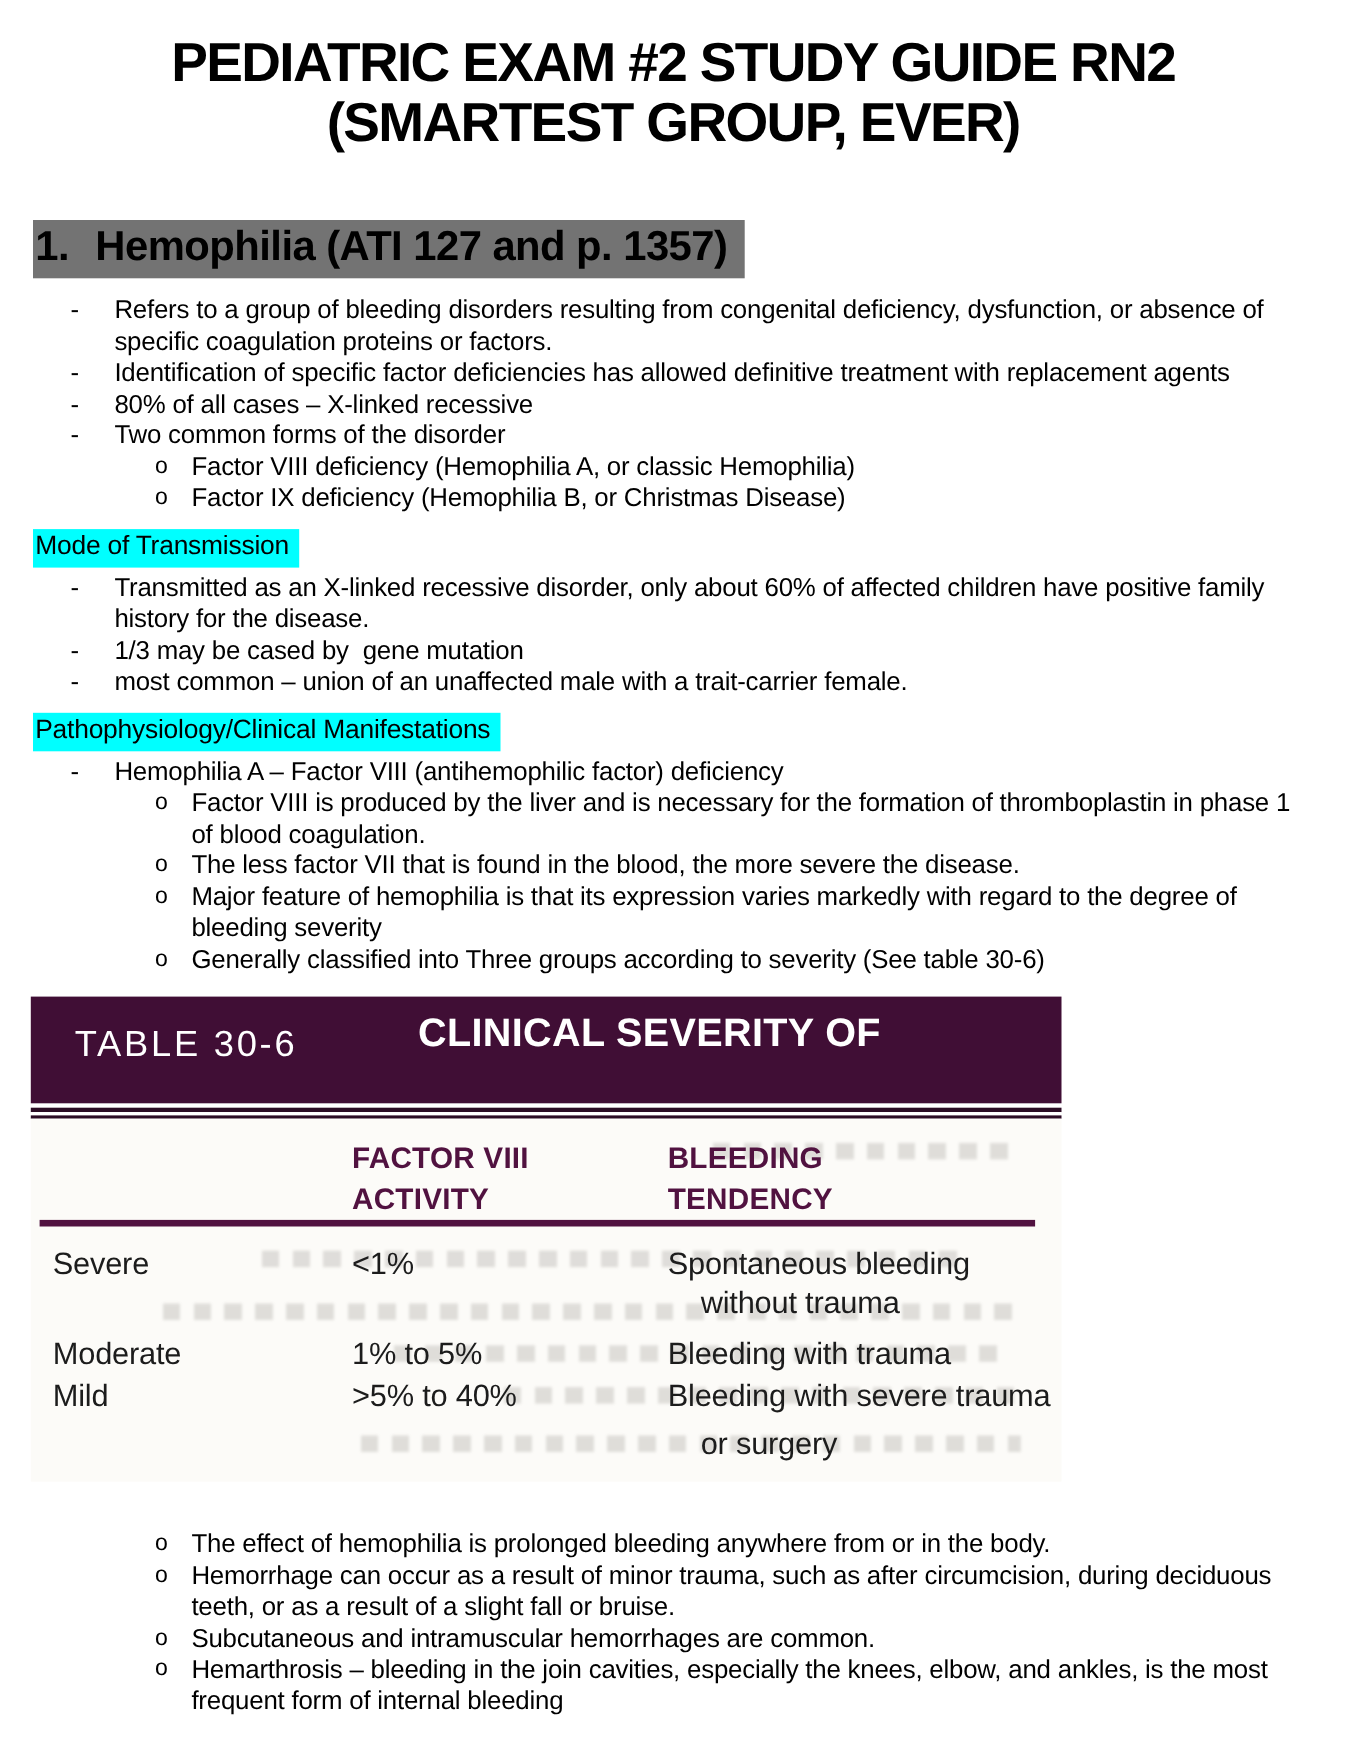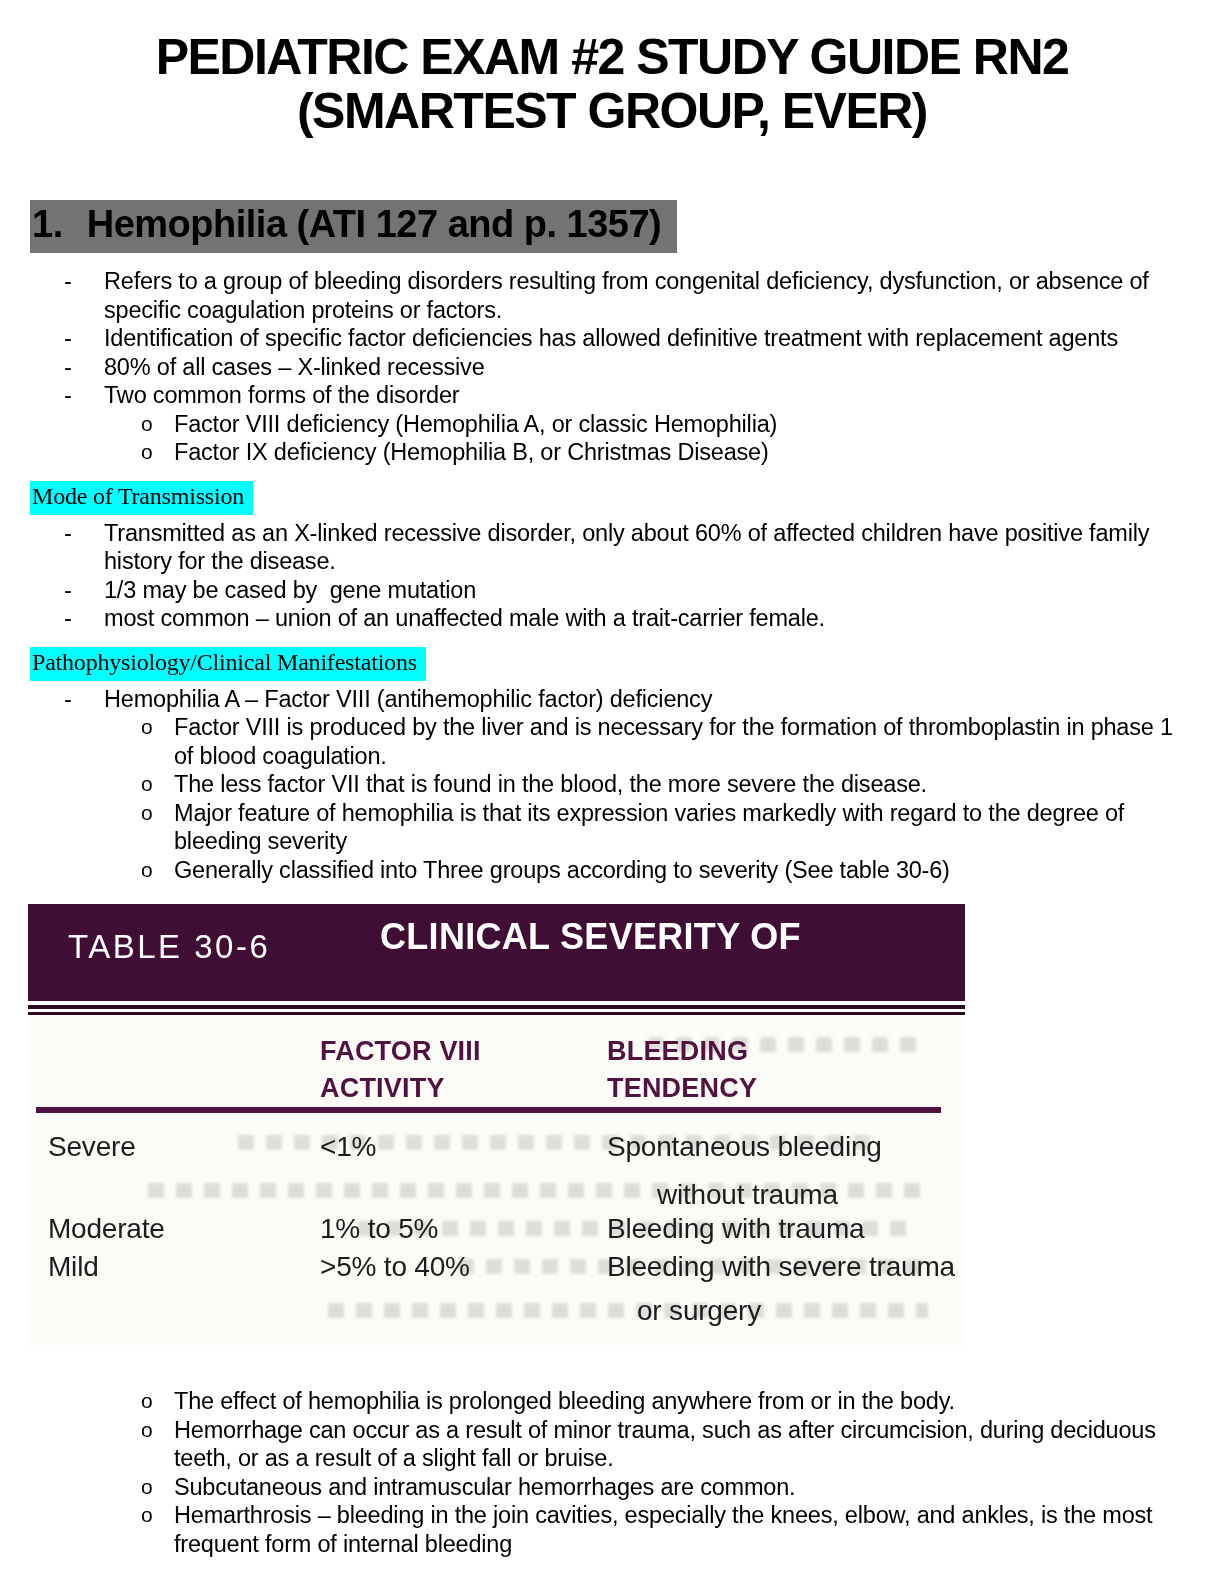--- a/index.html
+++ b/index.html
@@ -21,37 +21,37 @@
   .sec-head + .list{margin-top:4px;}
   .li{position:relative;padding-left:104px;font-size:23.5px;line-height:28.5px;
       letter-spacing:-0.2px;white-space:pre-wrap;}
   .li > .mark{position:absolute;left:64px;top:0;white-space:normal;}
   .li.sub{padding-left:174px;}
   .li.sub > .mark{left:141px;font-size:21px;}
 
   
   .sec-head{margin-top:14px;}
   .hl-cyan{display:inline-block;background:#00ffff;font-size:24px;letter-spacing:-0.2px;
-           padding:2px 9px 5px 2px;margin-left:30px;font-family:Liberation Serif, serif;}
+           padding:2px 9px 5px 2px;margin-left:30px;}
 
   
   .fig{margin:20px 0 0 28px;width:937px;}
   .fig-band{position:relative;height:97px;background:#400e35;color:#fff;}
   .fig-label{position:absolute;left:40px;top:24px;font-size:33px;font-weight:400;letter-spacing:2.5px;}
   .fig-title{position:absolute;left:352px;top:10px;font-size:36px;font-weight:700;
              line-height:45px;letter-spacing:0.3px;}
   .sep-w4{height:4px;background:#fff;} .sep-d4{height:4px;background:#2b0b24;}
   .sep-w3{height:3px;background:#fff;} .sep-d3{height:3px;background:#2b0b24;}
   .fig-body{position:relative;height:330px;background:#fcfbf8;overflow:hidden;}
   .th{position:absolute;top:18px;font-size:27px;font-weight:700;color:#511240;
       line-height:37px;letter-spacing:0.2px;}
   .c1{left:20px;} .c2{left:292px;} .c3{left:579px;} .c3i{left:609px;}
   .rule{position:absolute;left:8px;top:92px;width:905px;height:6px;background:#511240;}
   .td{position:absolute;font-size:28px;color:#1c1c1c;letter-spacing:-0.2px;}
-  .r0{top:116px;} .r0b{top:164px;margin-left:20px;} .r1{top:198px;} .r2{top:236px;} .r2b{top:280px;}
+  .r0{top:116px;} .r0b{top:152px;} .r1{top:198px;} .r2{top:236px;} .r2b{top:280px;}
   .ghost{position:absolute;height:15px;opacity:0.20;filter:blur(1.5px);
          background:repeating-linear-gradient(90deg,#6f6a63 0 16px,transparent 16px 28px);}
   .g1{left:620px;top:22px;width:280px;}
   .g2{left:210px;top:120px;width:640px;}
   .g3{left:120px;top:168px;width:780px;}
   .g4{left:330px;top:206px;width:560px;}
   .g5{left:430px;top:244px;width:470px;}
   .g6{left:300px;top:288px;width:600px;}
 
   .closing{margin-top:42px;}

